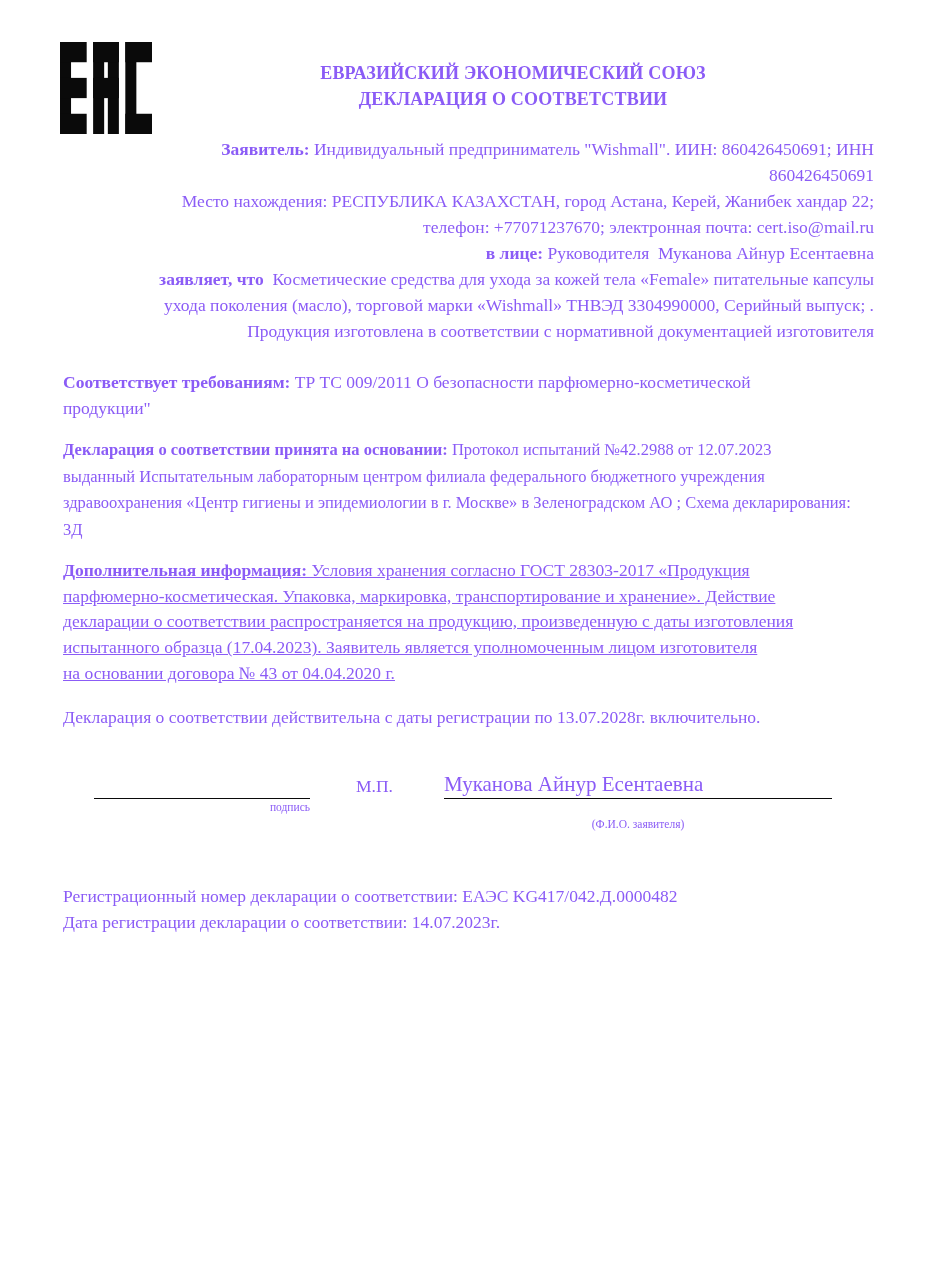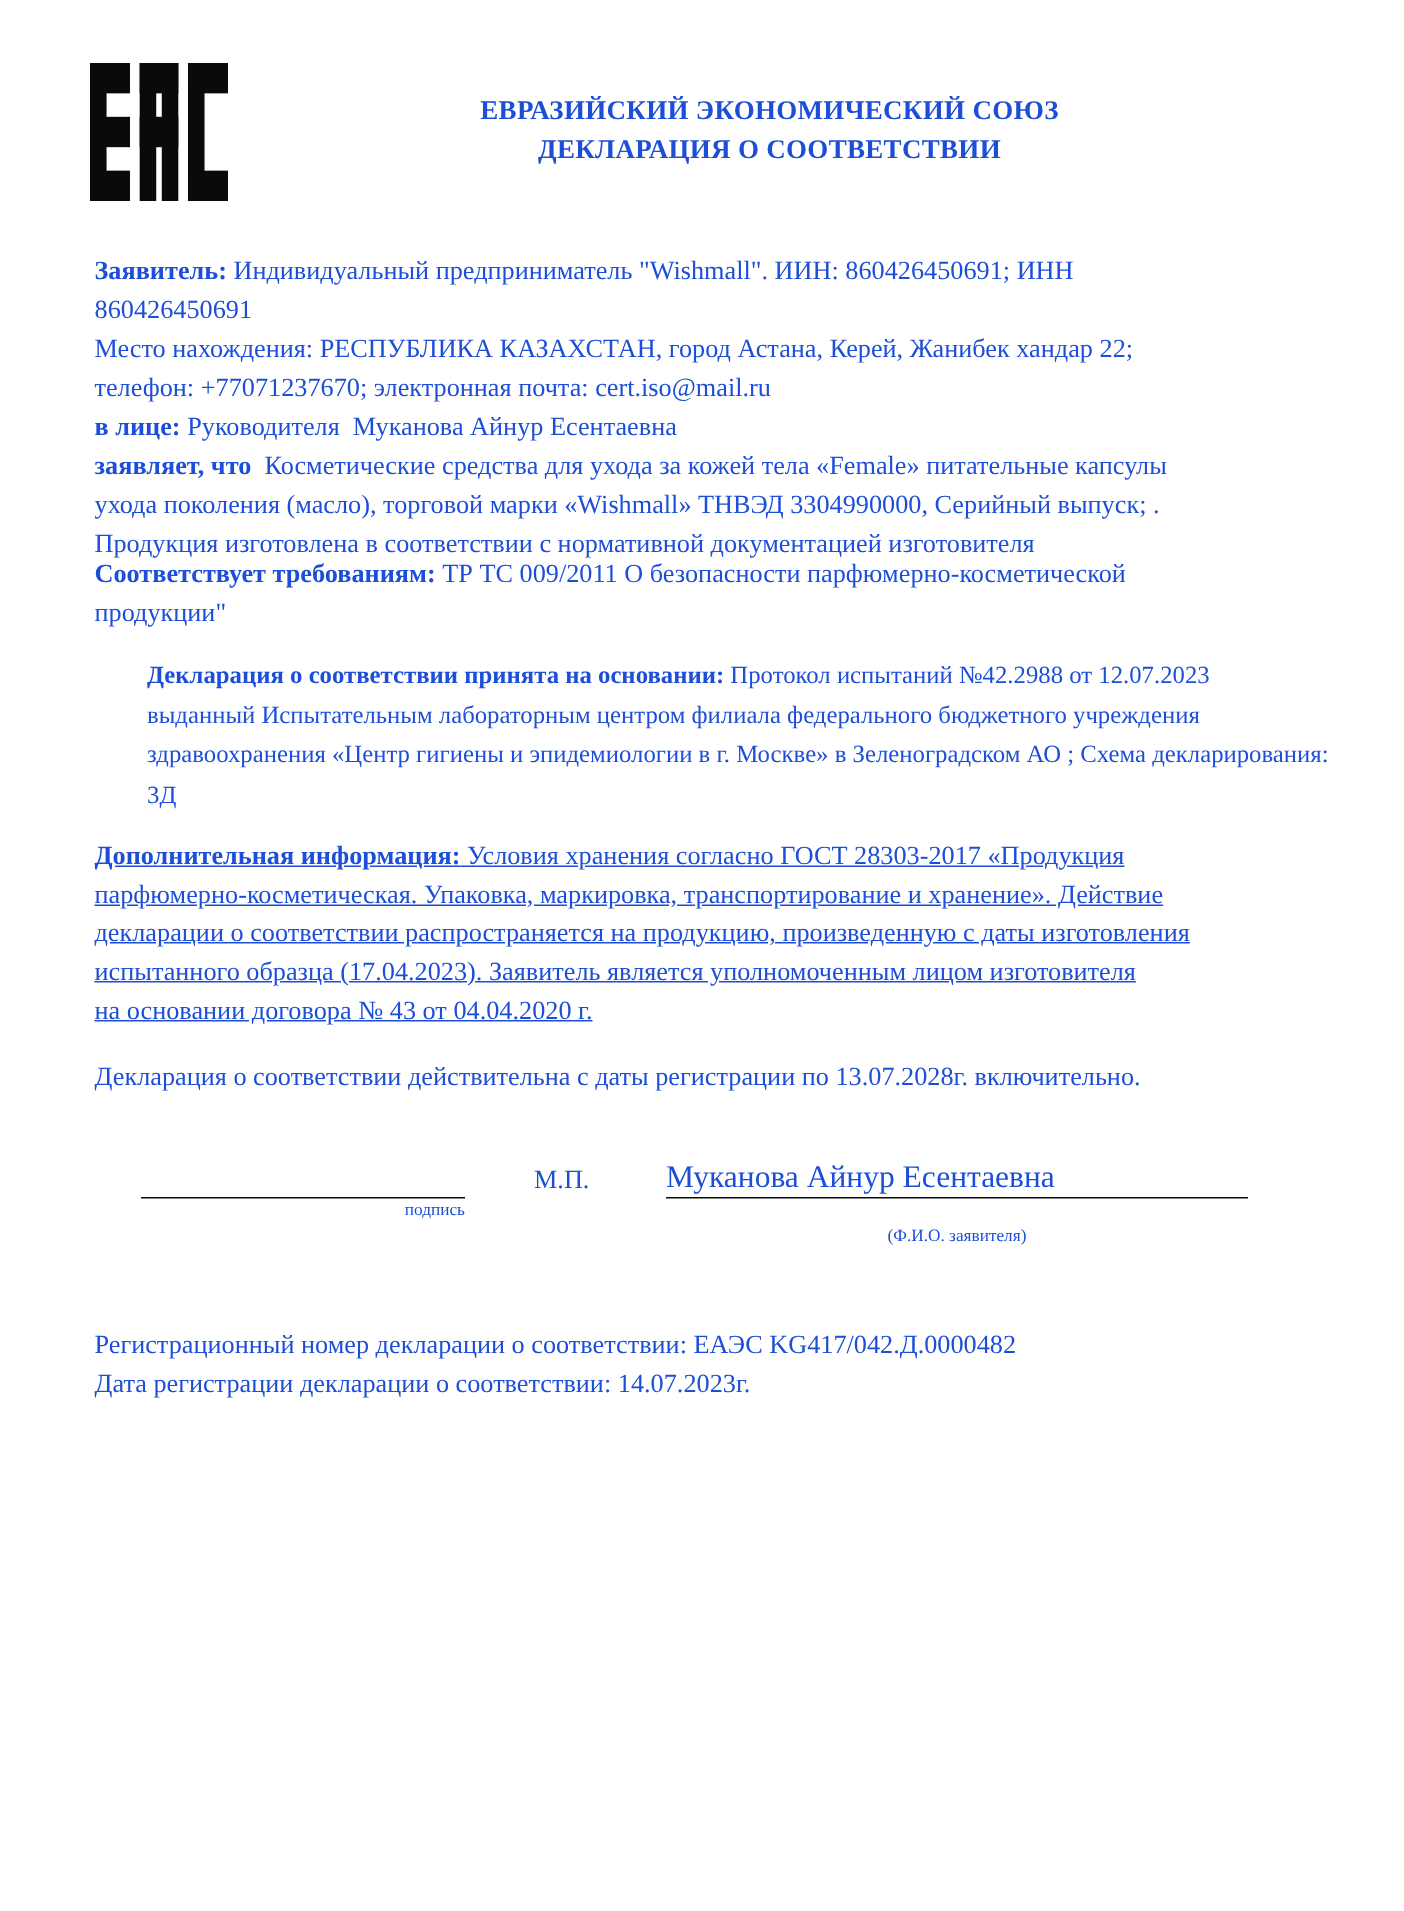--- a/index.html
+++ b/index.html
@@ -1,38 +1,38 @@
 <!DOCTYPE html>
 <html lang="ru"><head>
 <meta charset="utf-8">
 <style>
   html,body{margin:0;padding:0;background:#e8e8e8;}
   .page{
     position:relative;
     width:936px;height:1274px;
     background:#ffffff;
     font-family:"Liberation Serif","DejaVu Serif",serif;
-    color:#1d4ed8;
+    color:#8b5cf6;
     overflow:hidden;
     margin:0 auto;
   }
   .abs{position:absolute;}
   .line{white-space:pre;line-height:26px;font-size:17.5px;}
   .bold{font-weight:bold;}
   
   .logo{left:60px;top:42px;width:92px;height:92px;}
   .logo svg{display:block;}
   .doc-title{left:150px;right:60px;top:60px;text-align:center;
     font-weight:bold;font-size:18px;line-height:26px;letter-spacing:.2px;}
   
   .block{left:63px;right:62px;}
-  .applicant-block{top:167px;}
+  .applicant-block{top:136px;text-align:right;}
   .compliance-block{top:369px;}
   .basis-block{top:437px;}
-  .basis-block .line{font-size:16.5px;line-height:26.5px;margin-left:35px;}
+  .basis-block .line{font-size:16.5px;line-height:26.5px;}
   .additional-block{top:558px;text-decoration:underline;}
   .additional-block .line{line-height:25.7px;}
   .validity-block{top:704px;}
   
   .sig-row{left:0;top:770px;width:936px;height:70px;}
   .sig-line{position:absolute;left:94px;width:216px;top:0;height:28px;
     border-bottom:1.6px solid #0a0a0a;}
   .sig-caption{position:absolute;left:94px;width:216px;top:31px;
     text-align:right;font-size:11.5px;}
   .stamp{position:absolute;left:356px;top:6px;font-size:17.5px;}

